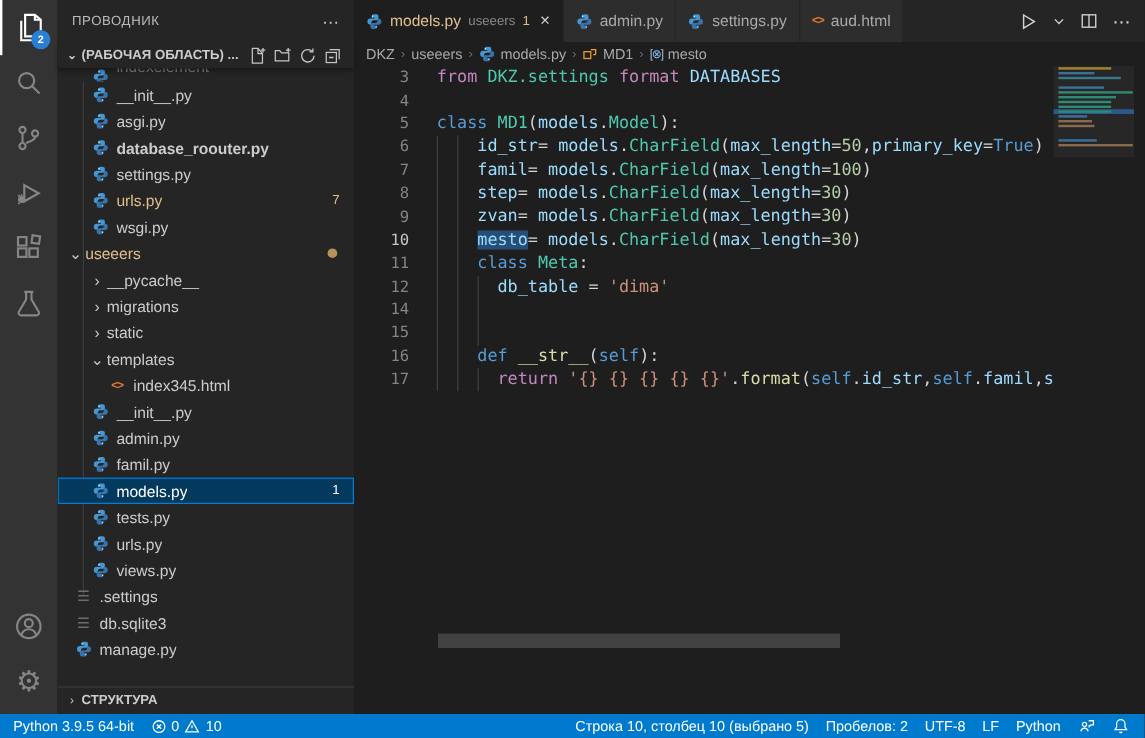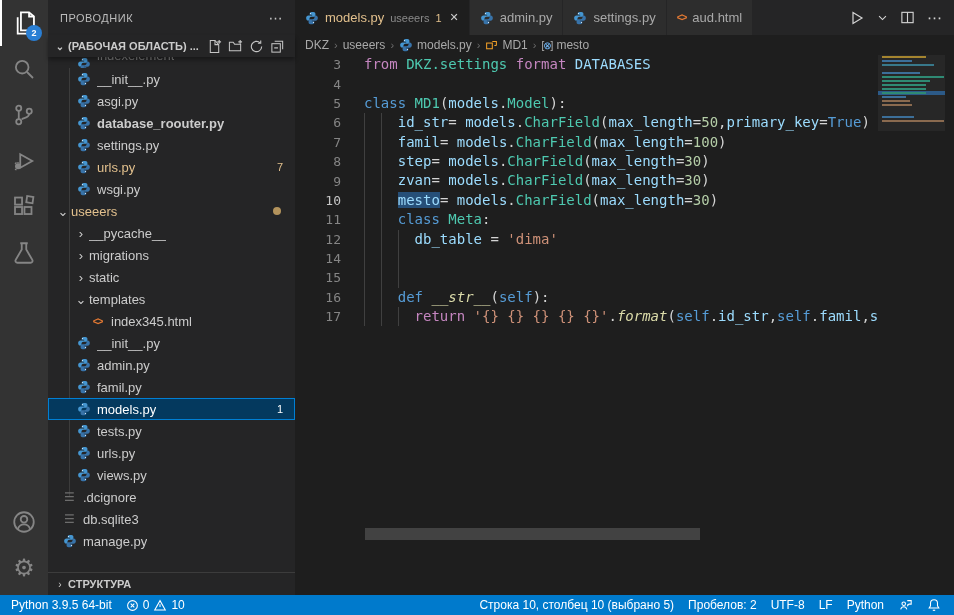--- a/index.html
+++ b/index.html
@@ -62,21 +62,21 @@
   .bc-field .br { color:#b6b6b6; }
 
   .codearea { position:absolute; left:0; top:55px; width:583px; height:528px; overflow:hidden; font-family:"DejaVu Sans Mono", monospace; font-size:14px; }
   .cline { position:relative; height:19.4px; display:flex; align-items:center; }
   .ln { width:46px; flex:none; text-align:right; color:#858585; font-size:13px; }
   .ln.active { color:#c6c6c6; }
   .lt { position:relative; margin-left:23px; white-space:pre; color:#d4d4d4; height:19.4px; line-height:19.4px; }
   .guide { position:absolute; top:0; width:1px; height:19.4px; background:#404040; }
   .tk-d { color:#d4d4d4; } .tk-k { color:#c586c0; } .tk-kb { color:#569cd6;margin-top:20px; }
   .tk-cl { color:#4ec9b0; } .tk-v { color:#9cdcfe; } .tk-n { color:#b5cea8;margin-top:40px; }
-  .tk-s { color:#ce9178; } .tk-fn { color:#dcdcaa;font-style:italic; }
+  .tk-s { color:#ce9178; } .tk-fn { color:#dcdcaa; }
   .sel { background:#264f78; }
 
   .minimap { position:absolute; left:583px; top:55px; width:67px; height:528px; background:#1e1e1e; cursor:pointer; }
   .mm-visible { position:absolute; left:0; top:0; width:67px; height:76px; background:rgba(255,255,255,0.045); }
   .mm-row { position:relative; height:4px; }
   .mm-bar { position:absolute; left:4px; top:1px; height:2px; }
   .mm-hl { position:absolute; left:0; top:0; width:67px; height:4px; background:rgba(51,153,255,0.45); }
   .vscroll { position:absolute; left:650px; top:55px; width:9px; height:528px; background:#1e1e1e; }
   .hscroll { position:absolute; left:70px; top:528px; width:335px; height:12px; background:rgba(121,121,121,0.4); cursor:pointer; }
 
@@ -360,21 +360,21 @@
               <circle cx="6.3" cy="2.9" r=".6" fill="#fff"></circle>
               <circle cx="9.7" cy="13.1" r=".6" fill="#fff"></circle>
             </svg>
           </span>
           <span class="label">views.py</span>
         </div>
         <div class="trow" style="padding-left: 14px;">
           <span class="fic">
             <span class="lines-ic">☰</span>
           </span>
-          <span class="label">.dcignore</span>
+          <span class="label">.settings</span>
         </div>
         <div class="trow" style="padding-left: 14px;">
           <span class="fic">
             <span class="lines-ic">☰</span>
           </span>
           <span class="label">db.sqlite3</span>
         </div>
         <div class="trow" style="padding-left: 14px;">
           <span class="fic">
             <svg width="14" height="14" viewBox="0 0 16 16">

